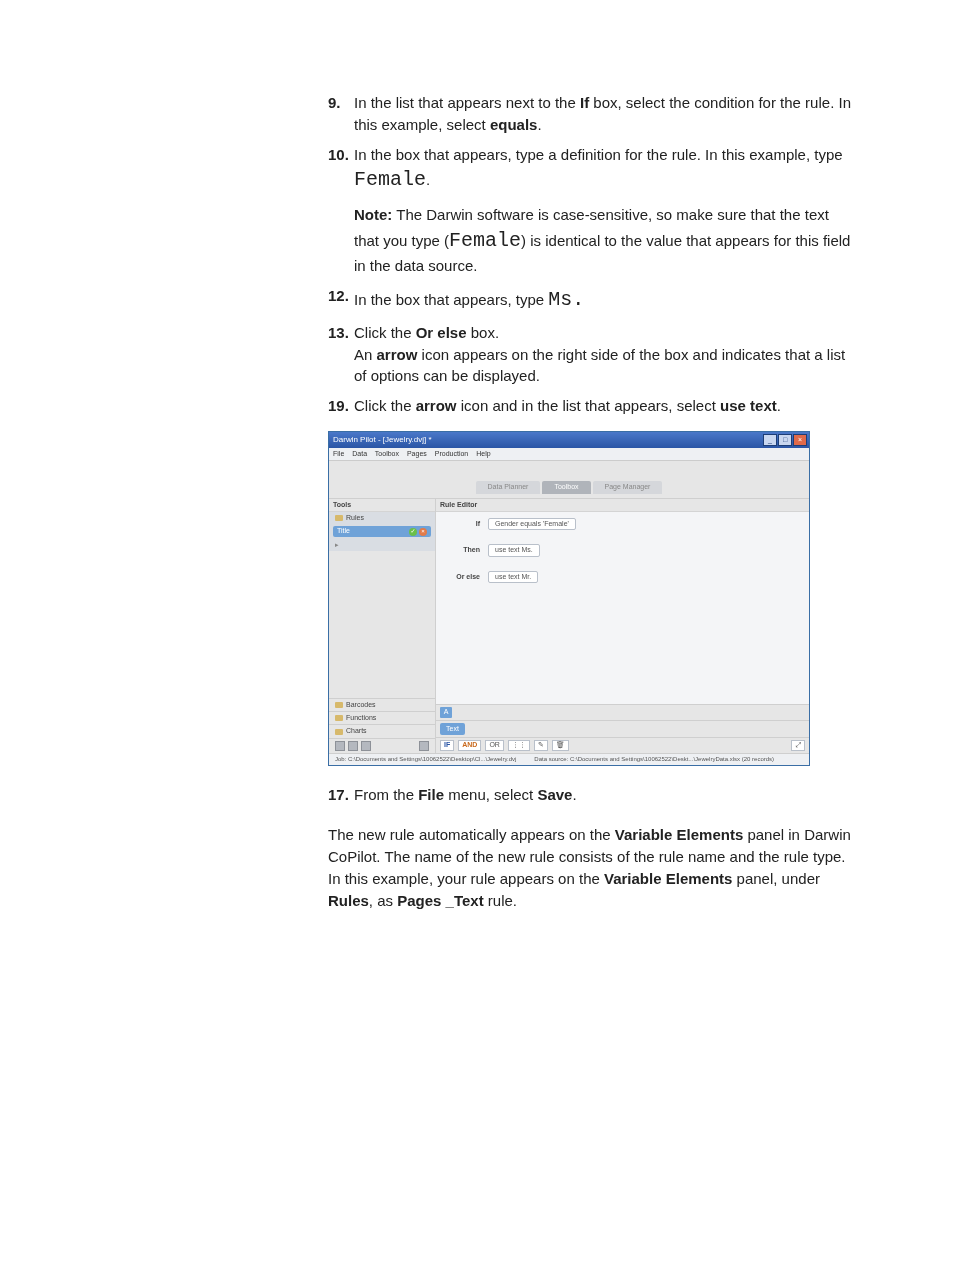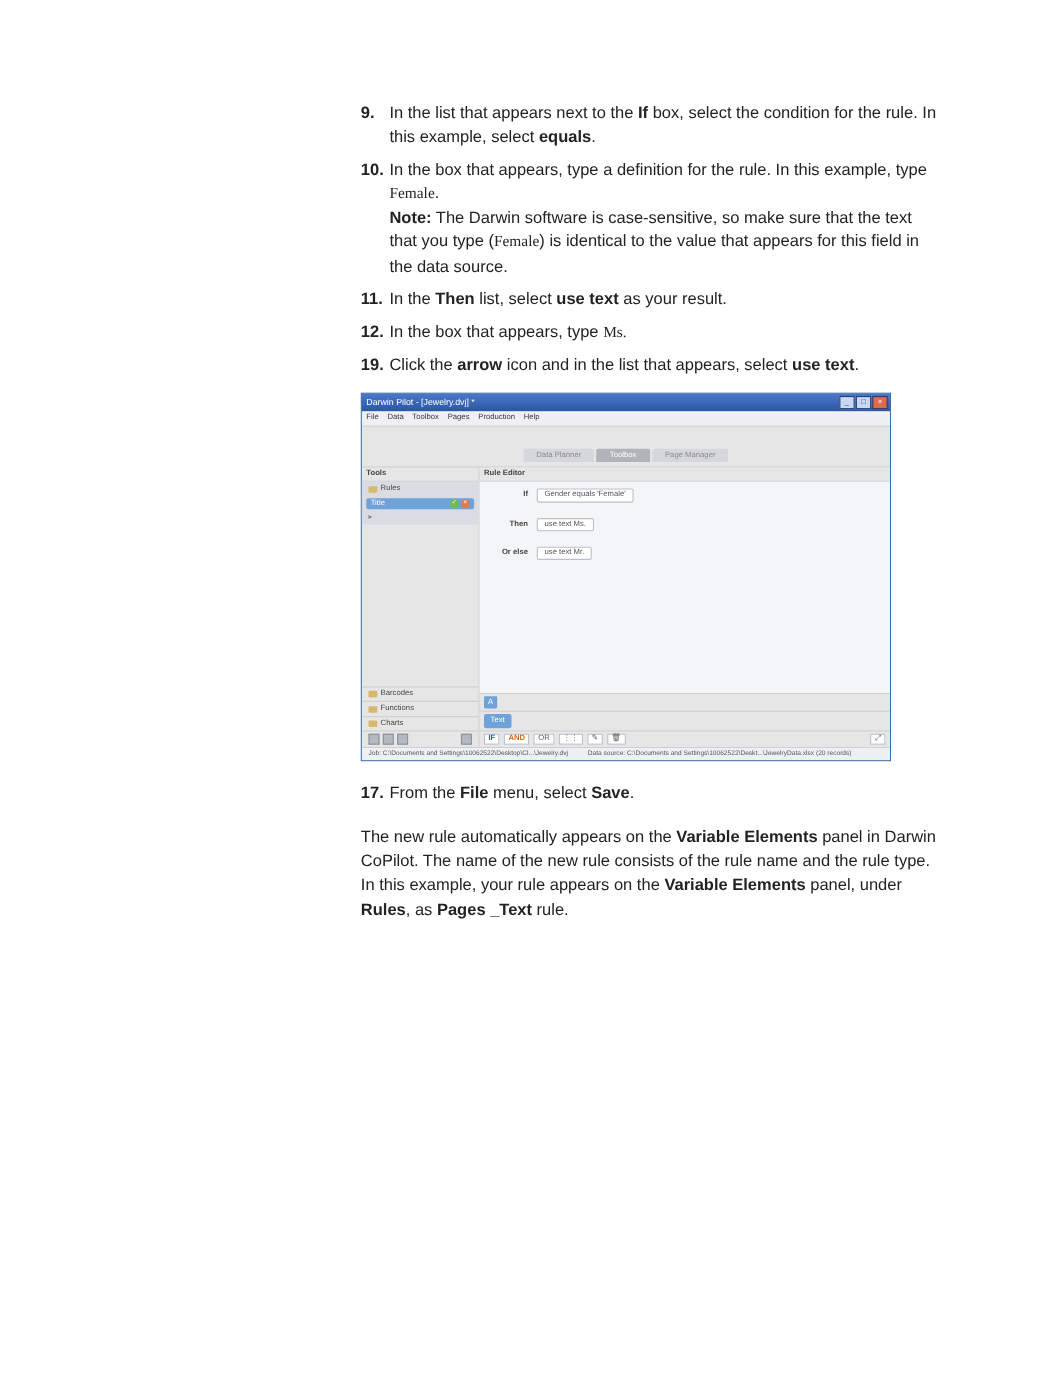--- a/index.html
+++ b/index.html
@@ -39,25 +39,26 @@
     margin-bottom: 8px;
     line-height: 1.45;
   }
   ol.steps > li .num {
     position: absolute;
     left: 0;
     top: 0;
     font-weight: 700;
   }
   .note-block {
+    margin-top: 10px;
     margin-bottom: 4px;
   }
   code.mono {
-    font-family: Liberation Serif, serif;
-    font-size: 14px;
+    font-family: Liberation Mono, monospace;
+    font-size: 20px;
   }
   .screenshot {
     margin: 14px 0 18px 0;
   }
   .ss-window {
     width: 480px;
     border: 1px solid #3a6ea5;
     background: #efefef;
     font-size: 8px;
     line-height: 1.2;
@@ -287,26 +288,27 @@
         <span>In the list that appears next to the </span><b>If</b><span> box, select the condition for the rule. In this example, select </span><b>equals</b><span>.</span>
       </li>
       <li>
         <span class="num">10.</span>
         <span>In the box that appears, type a definition for the rule. In this example, type </span><code class="mono">Female</code><span>.</span>
         <div class="note-block">
           <b>Note:</b><span> The Darwin software is case-sensitive, so make sure that the text that you type (</span><code class="mono">Female</code><span>) is identical to the value that appears for this field in the data source.</span>
         </div>
       </li>
       <li>
-        <span class="num">11.</span>
-        <span>In the </span><b>Then</b><span> list, select </span><b>use text</b><span> as your result.</span>
-      </li>
-      <li>
         <span class="num">12.</span>
         <span>In the box that appears, type </span><code class="mono">Ms.</code><span></span>
+      </li>
+      <li>
+        <span class="num">13.</span>
+        <span>Click the </span><b>Or else</b><span> box.</span><br>
+        <span>An </span><b>arrow</b><span> icon appears on the right side of the box and indicates that a list of options can be displayed.</span>
       </li>
       <li>
         <span class="num">19.</span>
         <span>Click the </span><b>arrow</b><span> icon and in the list that appears, select </span><b>use text</b><span>.</span>
       </li>
     </ol>
 
     <div class="screenshot">
       <div class="ss-window">
         <div class="ss-title">

